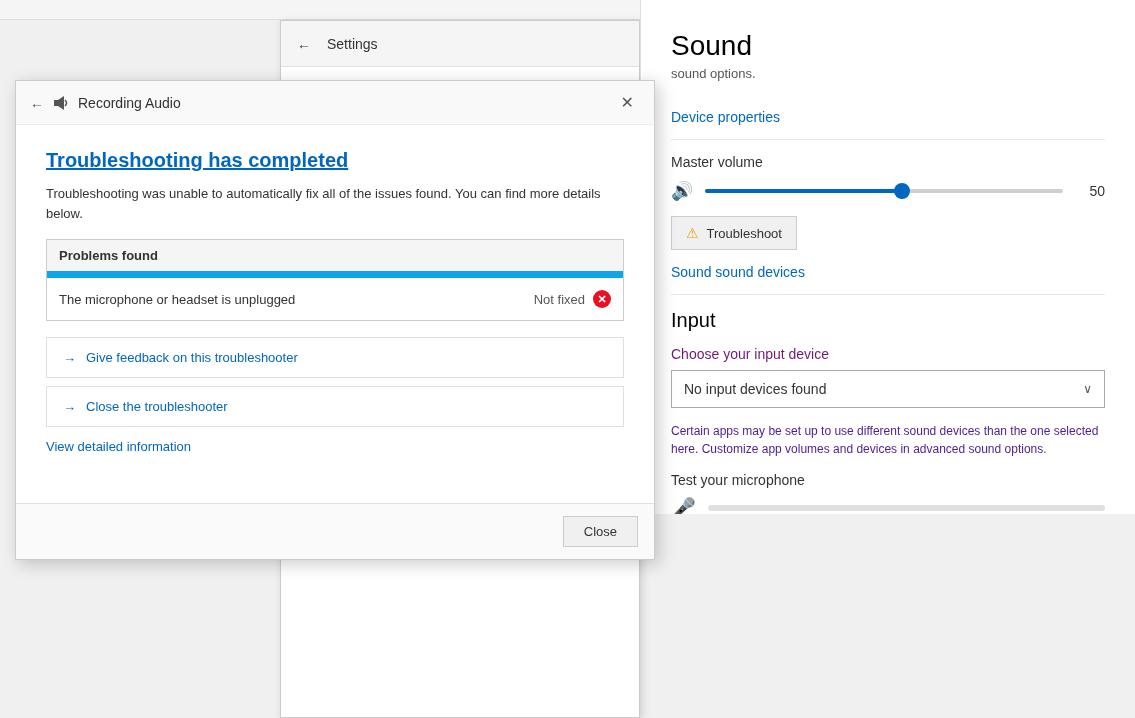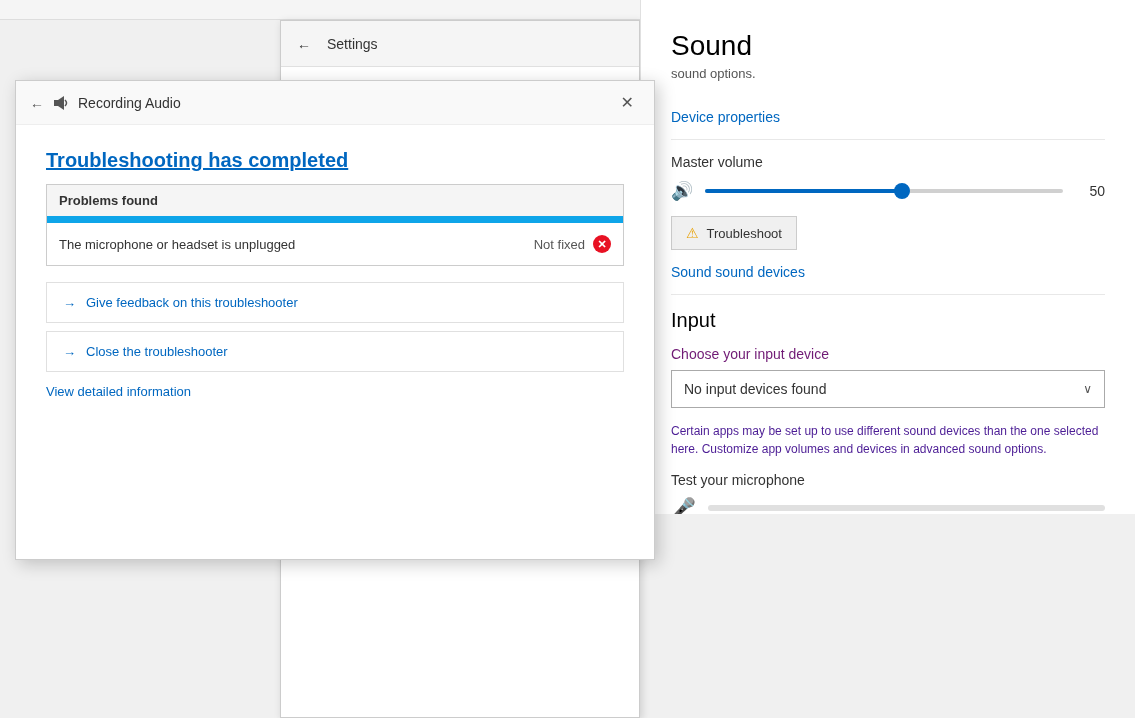--- a/index.html
+++ b/index.html
@@ -494,20 +494,21 @@
           <path d="M12 5 Q15 8 12 11" stroke="#555" stroke-width="1.5" fill="none"></path>
         </svg>
       </span>
       <span class="modal-title">Recording Audio</span>
     </div>
     <button class="modal-close-btn">✕</button>
   </div>
 
   <div class="modal-body">
     <h2 class="modal-complete-title">Troubleshooting has completed</h2>
+    <p class="modal-desc">Troubleshooting was unable to automatically fix all of the issues found. You can find more details below.</p>
 
     <div class="problems-box">
       <div class="problems-header">Problems found</div>
       <div class="problem-row">
         <span class="problem-text">The microphone or headset is unplugged</span>
         <div class="problem-status">
           <span>Not fixed</span>
           <span class="status-error-icon">✕</span>
         </div>
       </div>
@@ -519,13 +520,16 @@
     </div>
 
     <div class="modal-link-row">
       <span class="arrow-icon">→</span>
       <span>Close the troubleshooter</span>
     </div>
 
     <a class="view-detail-link">View detailed information</a>
   </div>
 
+  <div class="modal-footer">
+    <button class="close-btn">Close</button>
+  </div>
 </div>
 
 </body></html>

